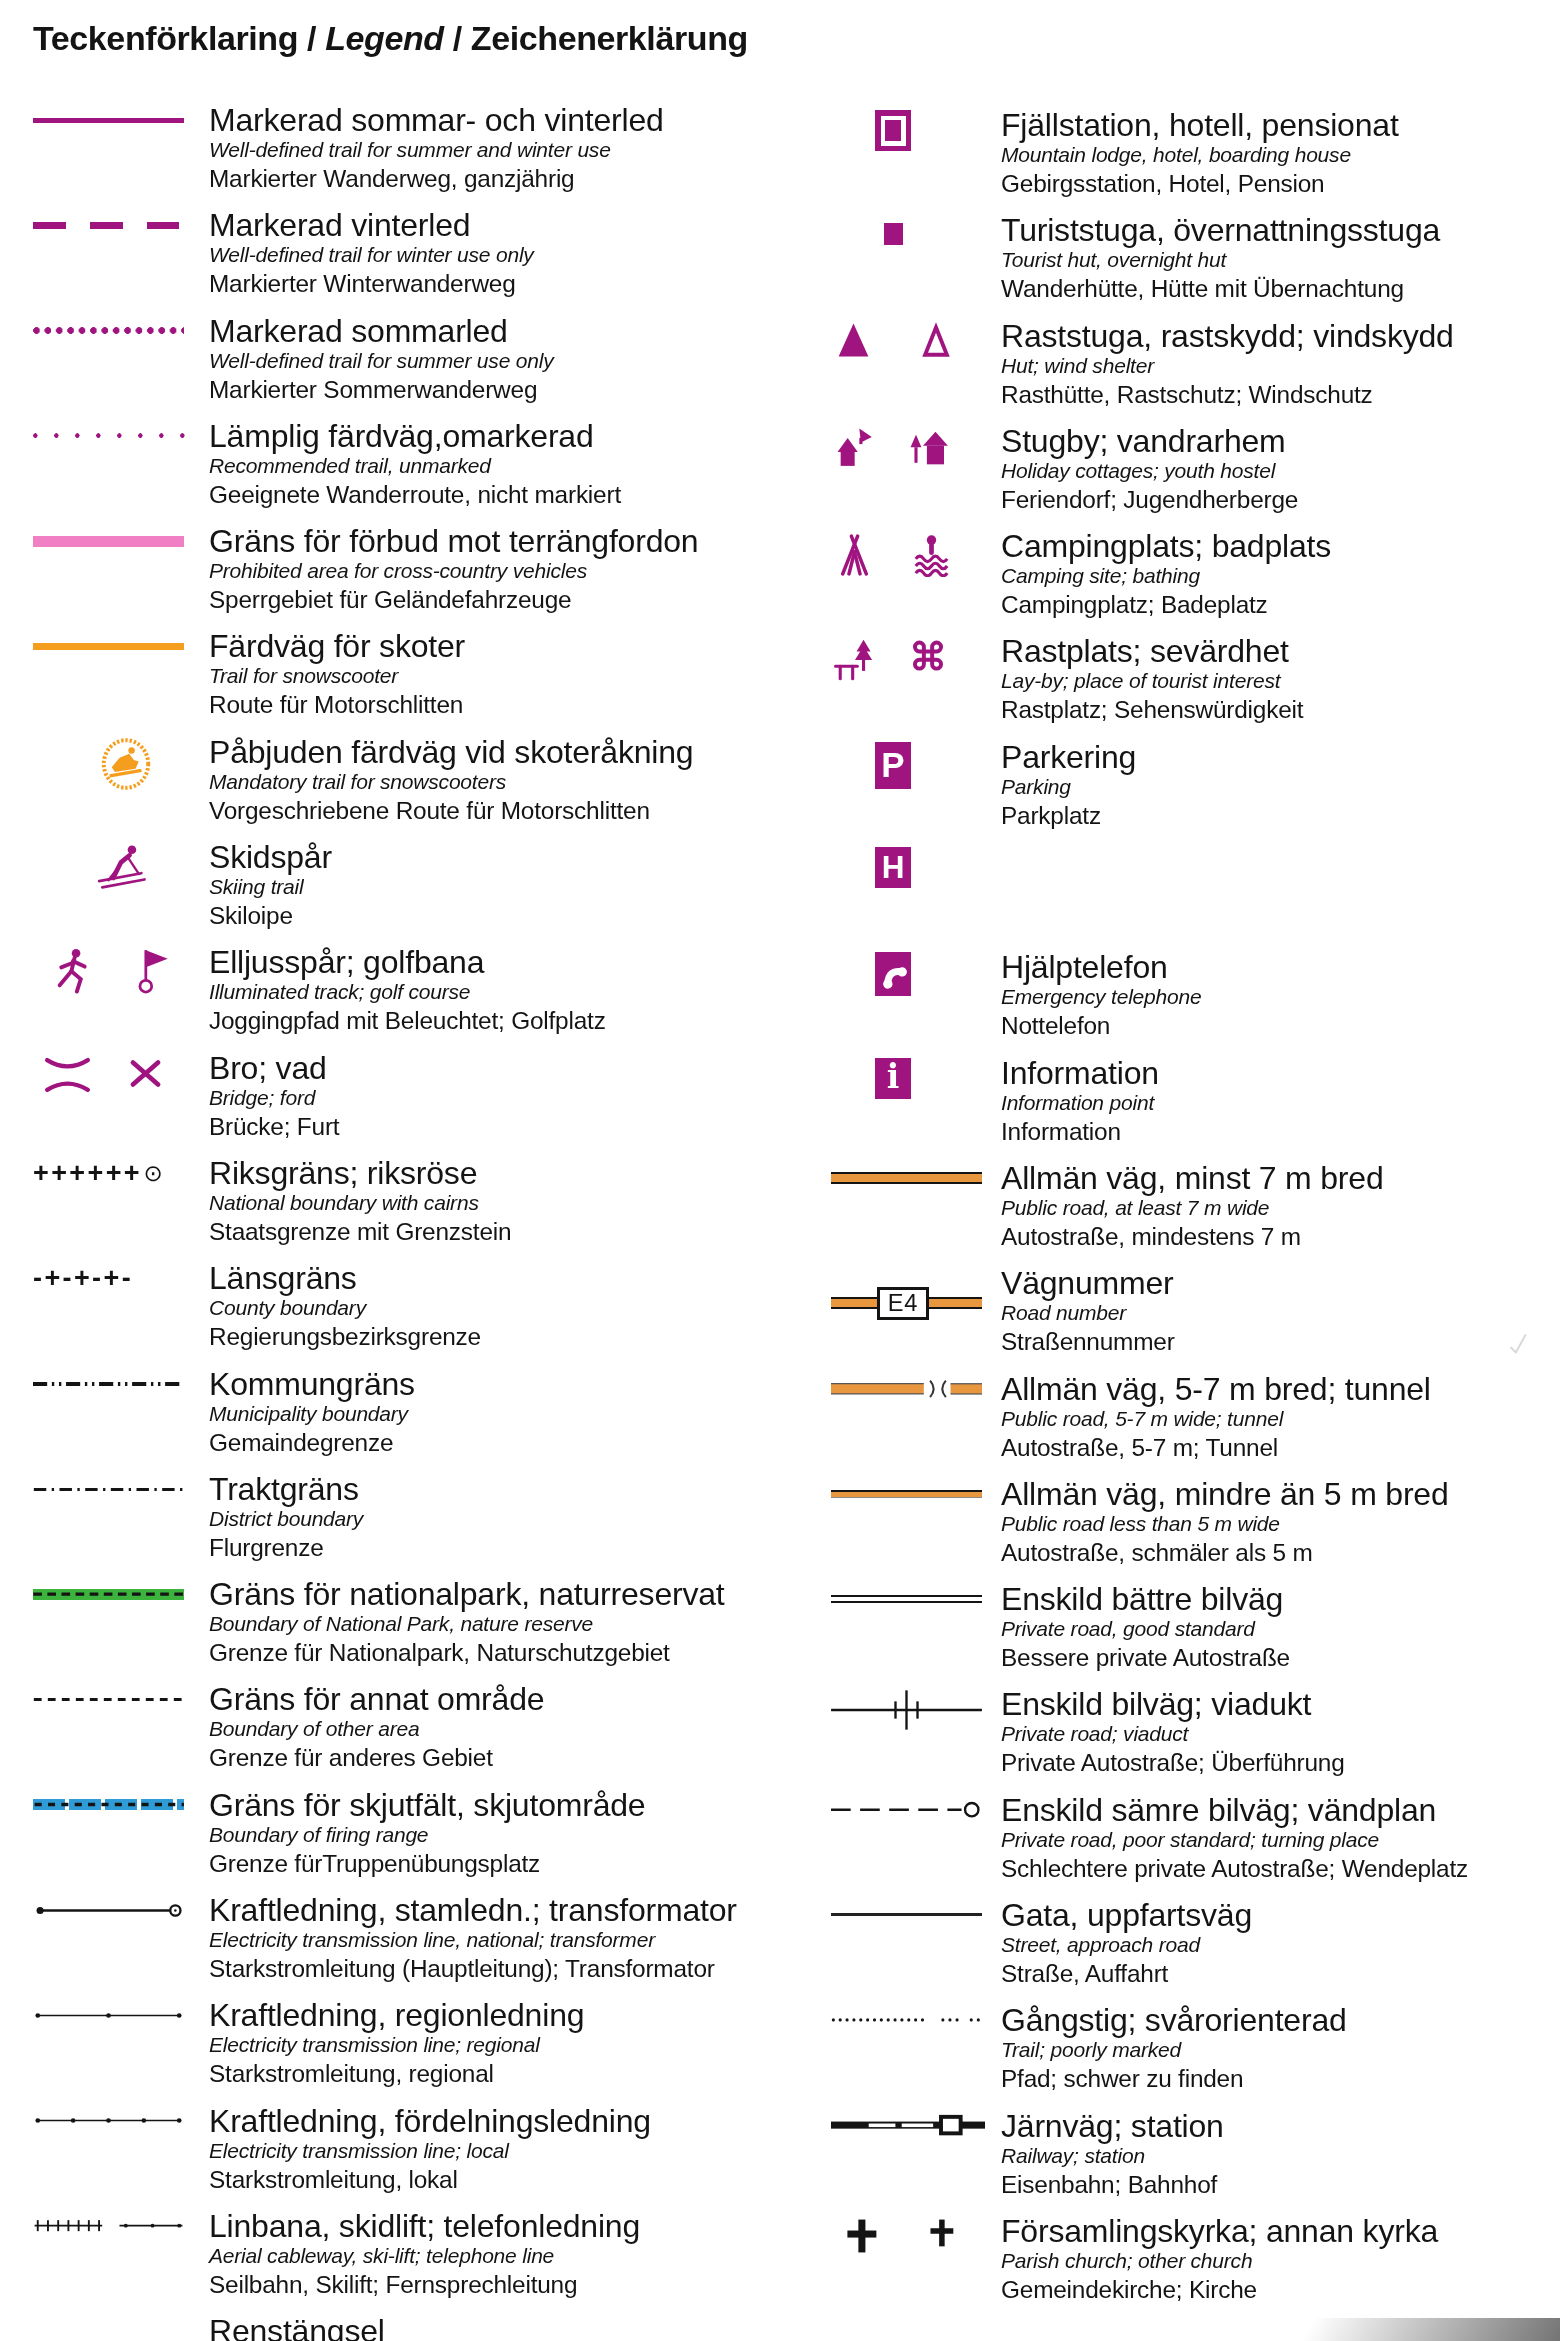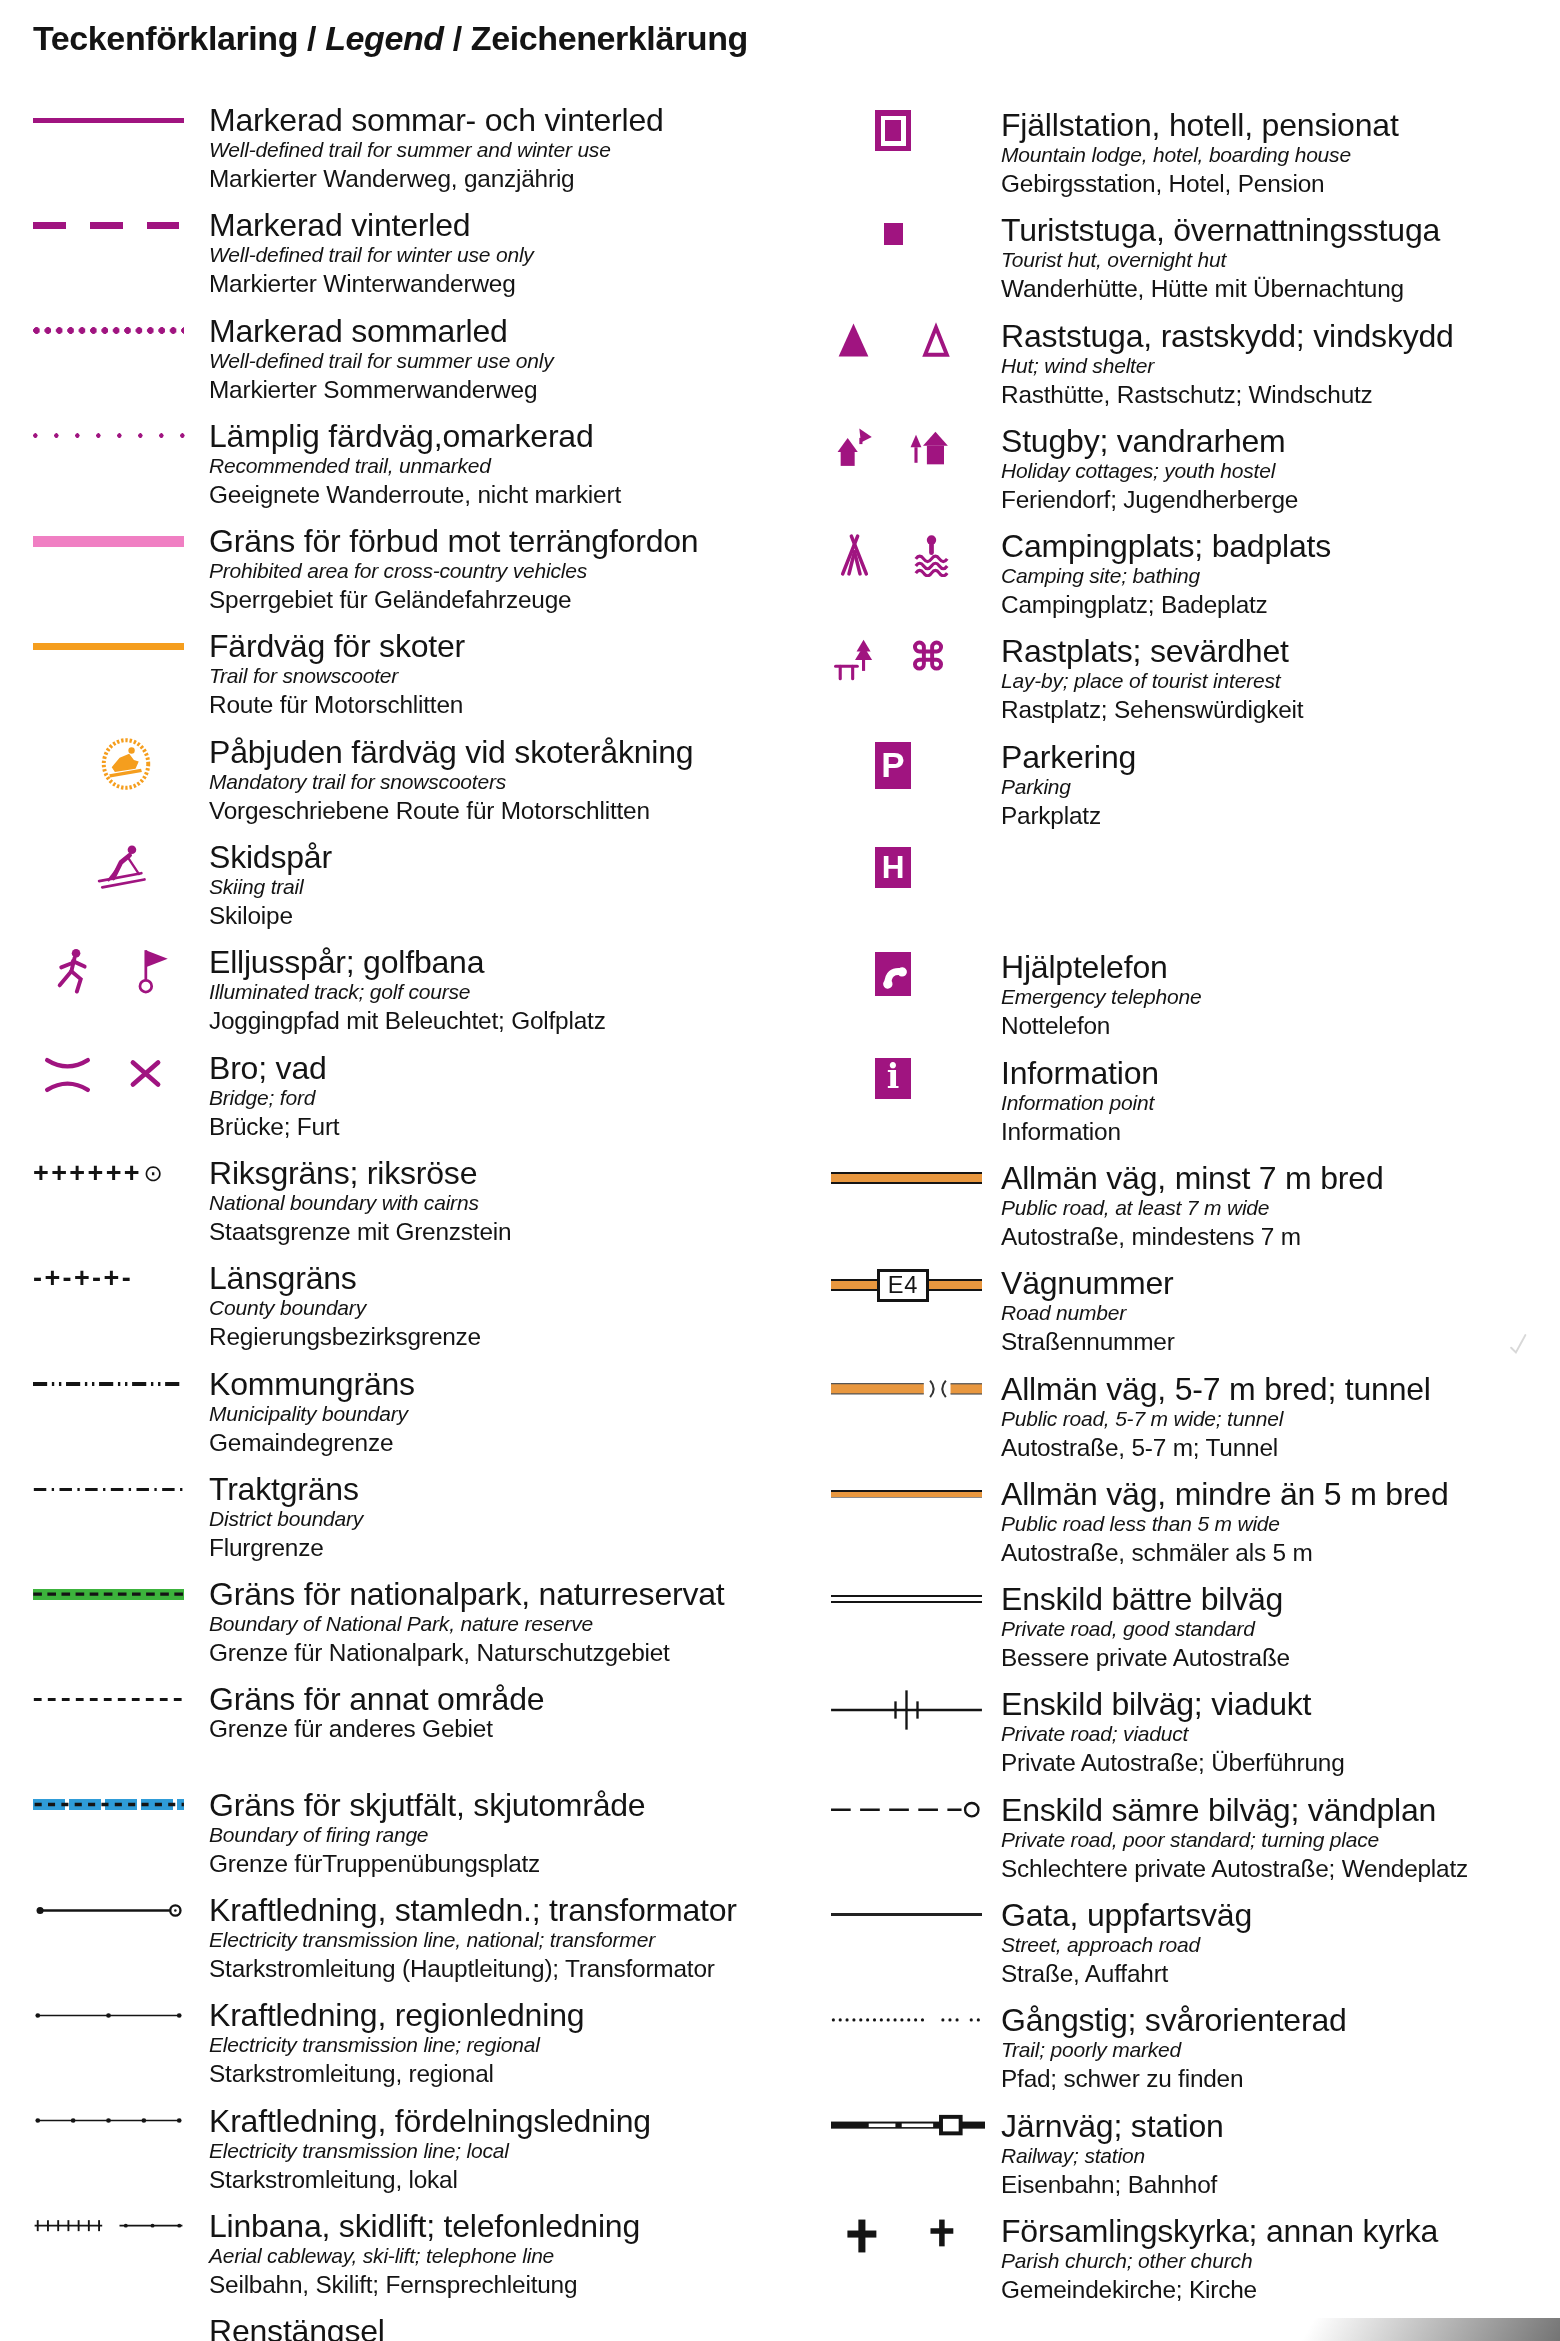--- a/index.html
+++ b/index.html
@@ -253,20 +253,21 @@
       </div>
     </div>
     <div class="item">
       <div class="sym">
         <svg width="151" height="7" viewBox="0 0 192 9" style="margin-top:11.8px">
         <line x1="0" y1="4.5" x2="192" y2="4.5" stroke="#141414" stroke-width="4" stroke-dasharray="10 8"></line>
       </svg>
       </div>
       <div class="txt">
         <div class="sv">Gräns för annat område</div>
+        <div class="en">Boundary of other area</div>
         <div class="de">Grenze für anderes Gebiet</div>
       </div>
     </div>
     <div class="item">
       <div class="sym">
         <div style="width:151px;height:11px;margin-top:9.4px;position:relative;background:repeating-linear-gradient(90deg,#2F9CD8 0 32px,#ffffff 32px 36px)">
         <svg width="151" height="11" viewBox="0 0 192 14" style="position:absolute;left:0;top:0">
           <line x1="2" y1="7" x2="192" y2="7" stroke="#141414" stroke-width="4.5" stroke-dasharray="9 8"></line>
         </svg>
       </div>
@@ -529,21 +530,21 @@
         <div style="width:151px;height:7.9px;margin-top:9.4px;border-top:2.8px solid #141414;border-bottom:2.8px solid #141414;background:#E8973F"></div>
       </div>
       <div class="txt">
         <div class="sv">Allmän väg, minst 7 m bred</div>
         <div class="en">Public road, at least 7 m wide</div>
         <div class="de">Autostraße, mindestens 7 m</div>
       </div>
     </div>
     <div class="item">
       <div class="sym">
-        <div style="width:151px;height:36px;position:relative;margin-top:0">
+        <div style="width:151px;height:36px;position:relative;margin-top:18px">
         <div style="position:absolute;left:0;top:11px;width:151px;height:7.9px;border-top:2.8px solid #141414;border-bottom:2.8px solid #141414;background:#E8973F"></div>
         <div style="position:absolute;left:46px;top:0.8px;width:46px;height:27px;background:#fff;border:3.1px solid #141414;display:flex;align-items:center;justify-content:center;font-size:23.6px;letter-spacing:0.8px">
           <span>E4</span>
         </div>
       </div>
       </div>
       <div class="txt">
         <div class="sv">Vägnummer</div>
         <div class="en">Road number</div>
         <div class="de">Straßennummer</div>

